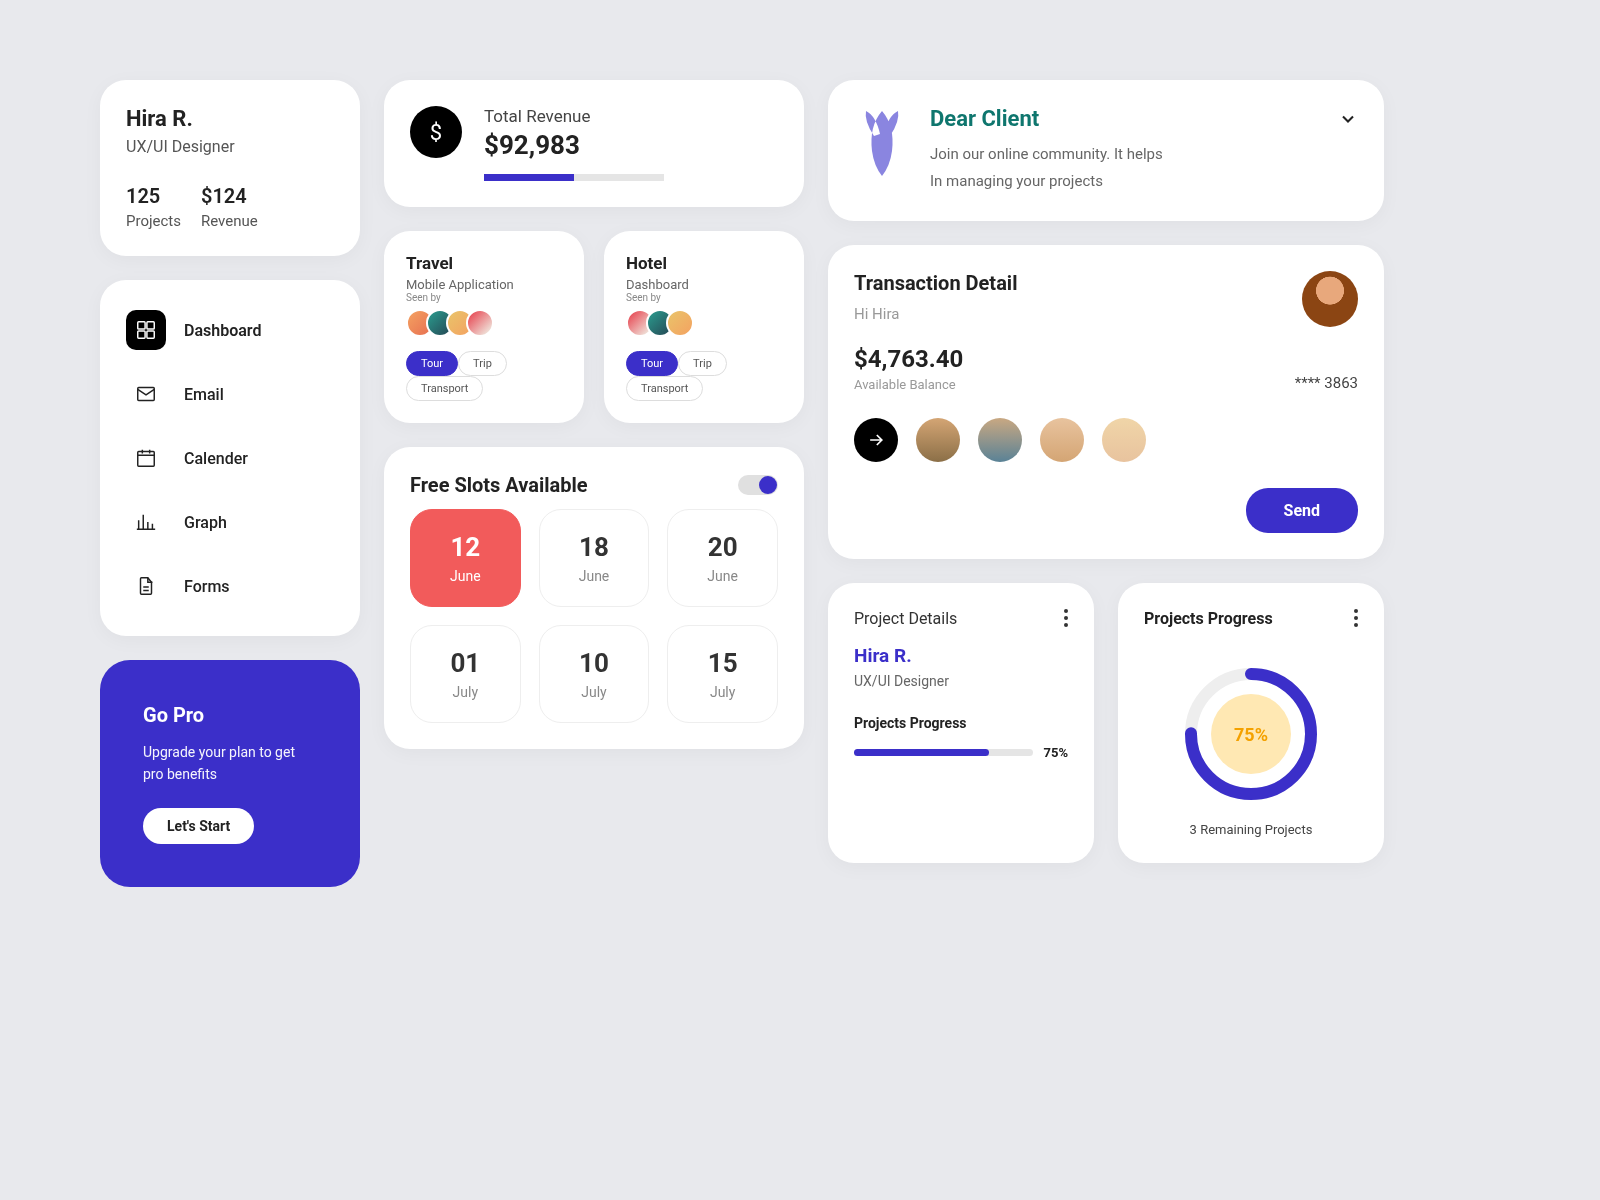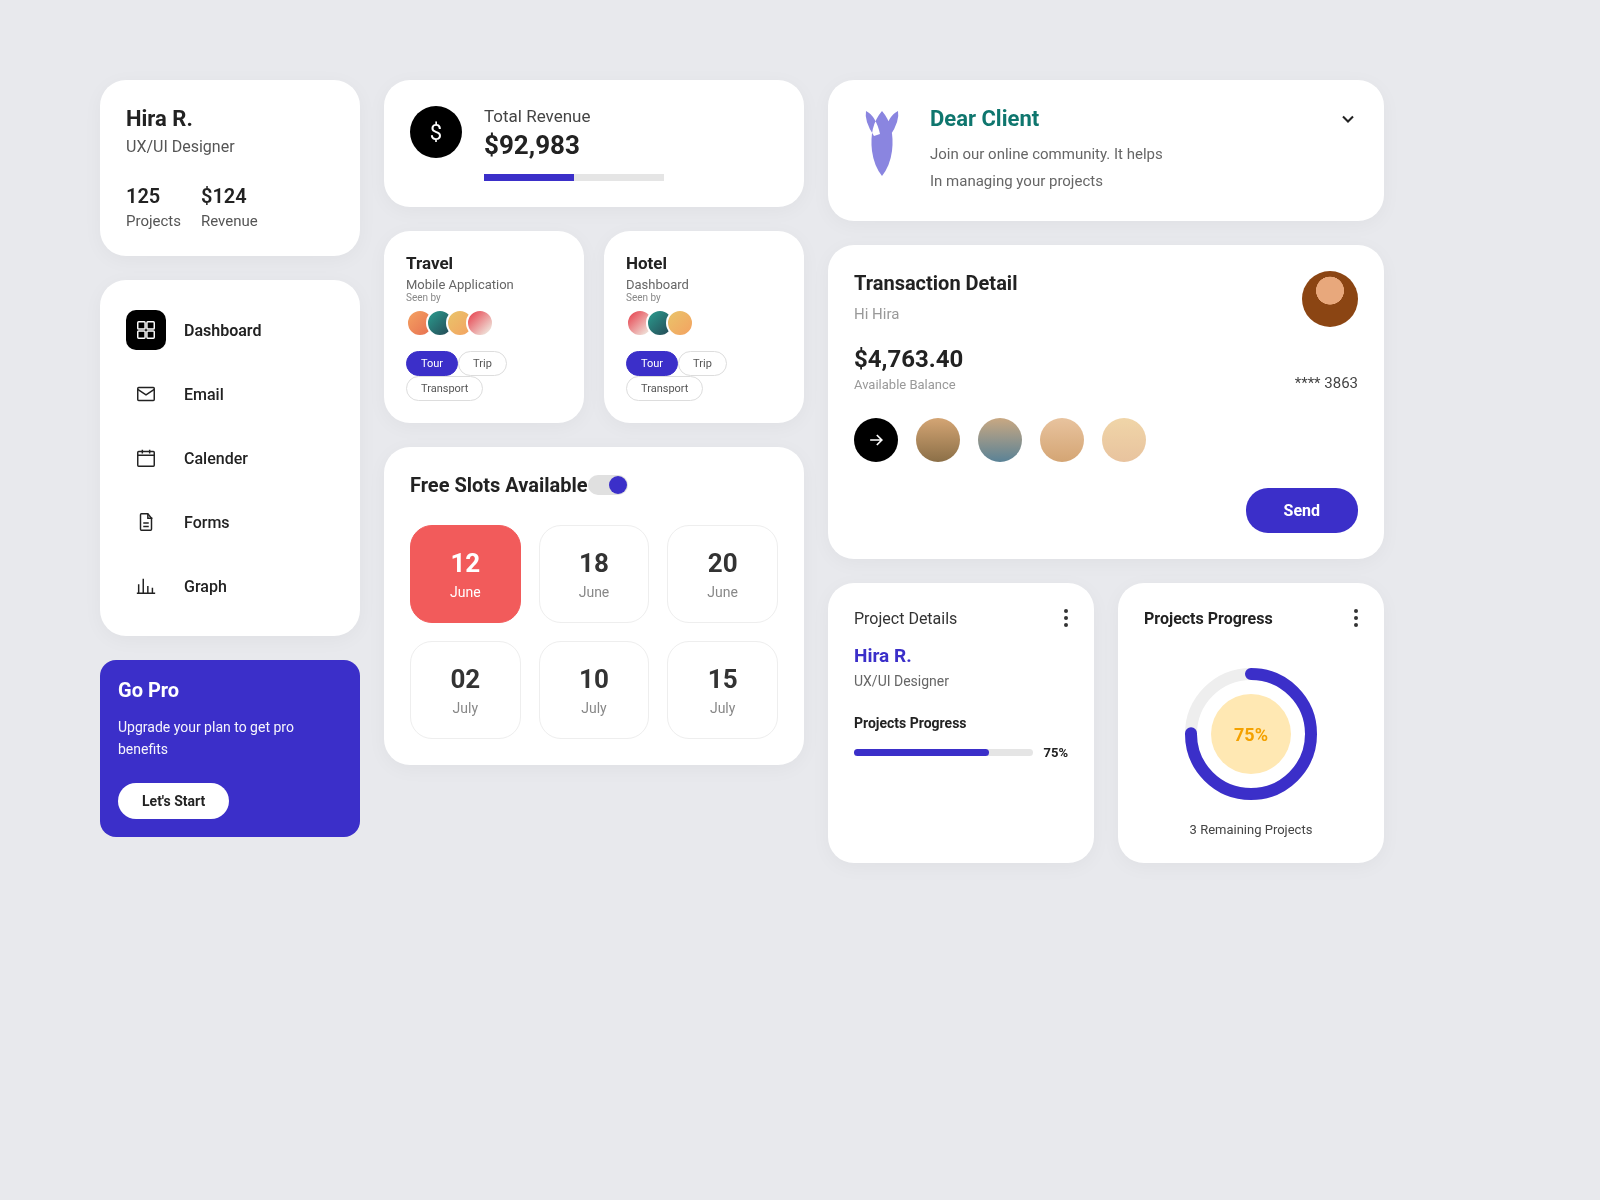--- a/index.html
+++ b/index.html
@@ -20,21 +20,21 @@
 
 .nav-item{display:flex;align-items:center;gap:18px;padding:12px 8px;cursor:pointer;border-radius:12px}
 .nav-item.active .nav-icon-wrap{background:#000;color:#fff}
 .nav-icon-wrap{width:40px;height:40px;display:flex;align-items:center;justify-content:center;border-radius:10px}
 .nav-label{font-size:16px;font-weight:600;color:#222}
 .nav-item:not(.active) .nav-label{font-weight:500}
 .nav-icon{width:22px;height:22px;stroke:#222;fill:none;stroke-width:1.6}
 .nav-item.active .nav-icon{stroke:#fff}
 
 
-.gopro{background:#3b2fc9;color:#fff;border-radius:16px;padding:18px}
+.gopro{background:#3b2fc9;color:#fff;border-radius:30px;padding:43px}
 .gopro-title{font-size:20px;font-weight:700;margin-bottom:14px}
 .gopro-desc{font-size:14px;line-height:1.6;margin-bottom:22px;opacity:.95}
 .gopro-btn{background:#fff;color:#222;border:none;border-radius:20px;padding:10px 24px;font-size:14px;font-weight:700;cursor:pointer}
 
 
 .rev{display:flex;gap:22px;align-items:flex-start}
 .rev-icon{width:52px;height:52px;background:#000;border-radius:50%;display:flex;align-items:center;justify-content:center;color:#fff;font-size:22px;flex-shrink:0}
 .rev-label{font-size:17px;color:#444;margin-bottom:4px}
 .rev-amount{font-size:26px;font-weight:700;color:#222;margin-bottom:14px}
 .rev-bar{width:180px;height:7px;background:#e5e5e5}
@@ -51,21 +51,21 @@
 .av:first-child{margin-left:0}
 .av1{background:linear-gradient(135deg,#f4a261,#e76f51)}
 .av2{background:linear-gradient(135deg,#2a9d8f,#264653)}
 .av3{background:linear-gradient(135deg,#e9c46a,#f4a261)}
 .av4{background:linear-gradient(135deg,#e63946,#f1faee)}
 .tags{display:flex;flex-wrap:wrap;}
 .tag{padding:5px 14px;border-radius:14px;font-size:11px;border:1px solid #ddd;background:#fff;color:#555;cursor:pointer}
 .tag.active{background:#3b2fc9;color:#fff;border-color:#3b2fc9}
 
 
-.slots-head{display:flex;align-items:center;margin-bottom:28px}
+.slots-head{display:flex;justify-content:space-between;align-items:center;margin-bottom:12px}
 .slots-title{font-size:20px;font-weight:700;color:#222}
 .toggle{width:40px;height:20px;background:#e0e0e0;border-radius:10px;position:relative;cursor:pointer}
 .toggle-knob{width:18px;height:18px;background:#3b2fc9;border-radius:50%;position:absolute;right:1px;top:1px}
 .slot-grid{display:grid;grid-template-columns:repeat(3,1fr);gap:18px}
 .slot{border:1px solid #eee;border-radius:22px;padding:22px 0;text-align:center;cursor:pointer}
 .slot.active{background:#f25b5b;border-color:#f25b5b;color:#fff}
 .slot-day{font-size:26px;font-weight:700;margin-bottom:6px;color:#333}
 .slot.active .slot-day{color:#fff}
 .slot-month{font-size:14px;color:#888}
 .slot.active .slot-month{color:#fff}
@@ -165,33 +165,33 @@
         <svg class="nav-icon" viewBox="0 0 24 24">
             <rect x="3" y="5" width="18" height="16" rx="1"></rect>
             <path d="M3 9h18M8 3v4M16 3v4"></path>
           </svg>
       </div>
       <span class="nav-label">Calender</span>
     </div>
     <div class="nav-item">
       <div class="nav-icon-wrap">
         <svg class="nav-icon" viewBox="0 0 24 24">
+            <path d="M4 20V10M9 20V4M14 20v-8M19 20v-6M2 20h20"></path>
+          </svg>
+      </div>
+      <span class="nav-label">Graph</span>
+    </div>
+    <div class="nav-item">
+      <div class="nav-icon-wrap">
+        <svg class="nav-icon" viewBox="0 0 24 24">
             <path d="M14 3H7a1 1 0 0 0-1 1v16a1 1 0 0 0 1 1h10a1 1 0 0 0 1-1V8z"></path>
             <path d="M14 3v5h5M9 13h6M9 17h6"></path>
           </svg>
       </div>
       <span class="nav-label">Forms</span>
-    </div>
-    <div class="nav-item">
-      <div class="nav-icon-wrap">
-        <svg class="nav-icon" viewBox="0 0 24 24">
-            <path d="M4 20V10M9 20V4M14 20v-8M19 20v-6M2 20h20"></path>
-          </svg>
-      </div>
-      <span class="nav-label">Graph</span>
     </div>
   </div>
 
   <div class="gopro">
     <div class="gopro-title">Go Pro</div>
     <div class="gopro-desc">Upgrade your plan to get pro benefits</div>
     <button class="gopro-btn">Let's Start</button>
   </div>
 </div>
 
@@ -255,21 +255,21 @@
       </div>
       <div class="slot">
         <div class="slot-day">18</div>
         <div class="slot-month">June</div>
       </div>
       <div class="slot">
         <div class="slot-day">20</div>
         <div class="slot-month">June</div>
       </div>
       <div class="slot">
-        <div class="slot-day">02</div>
+        <div class="slot-day">01</div>
         <div class="slot-month">July</div>
       </div>
       <div class="slot">
         <div class="slot-day">10</div>
         <div class="slot-month">July</div>
       </div>
       <div class="slot">
         <div class="slot-day">15</div>
         <div class="slot-month">July</div>
       </div>

